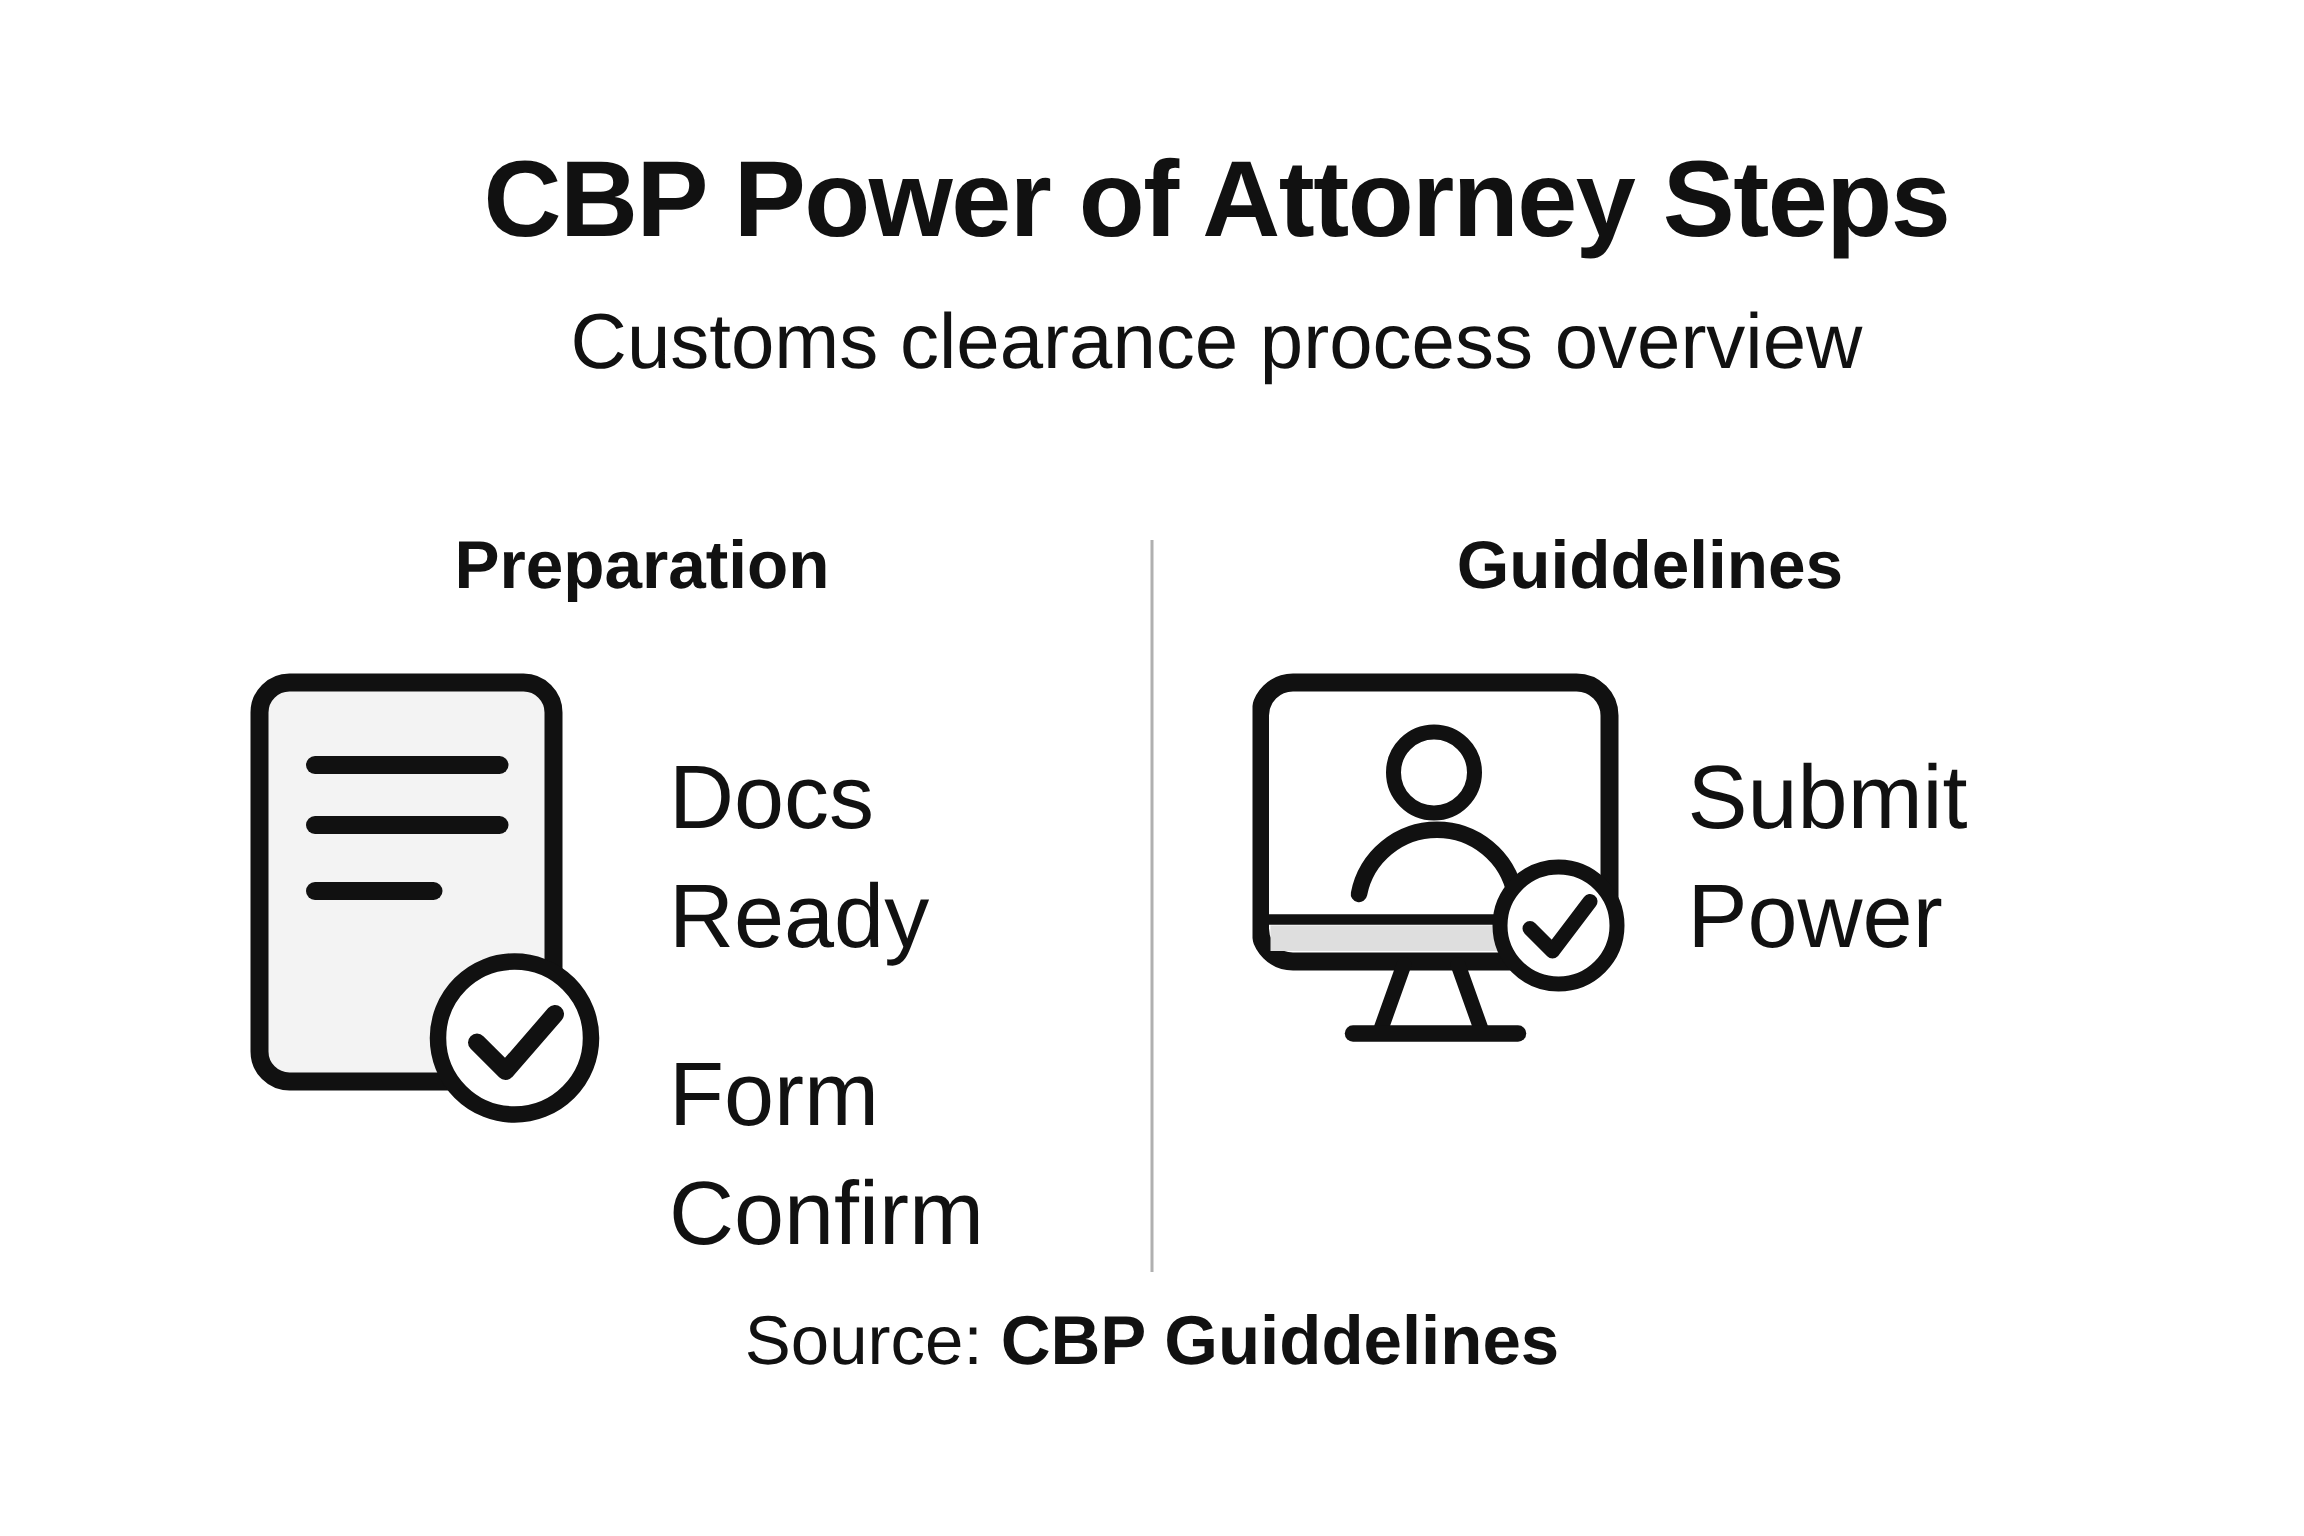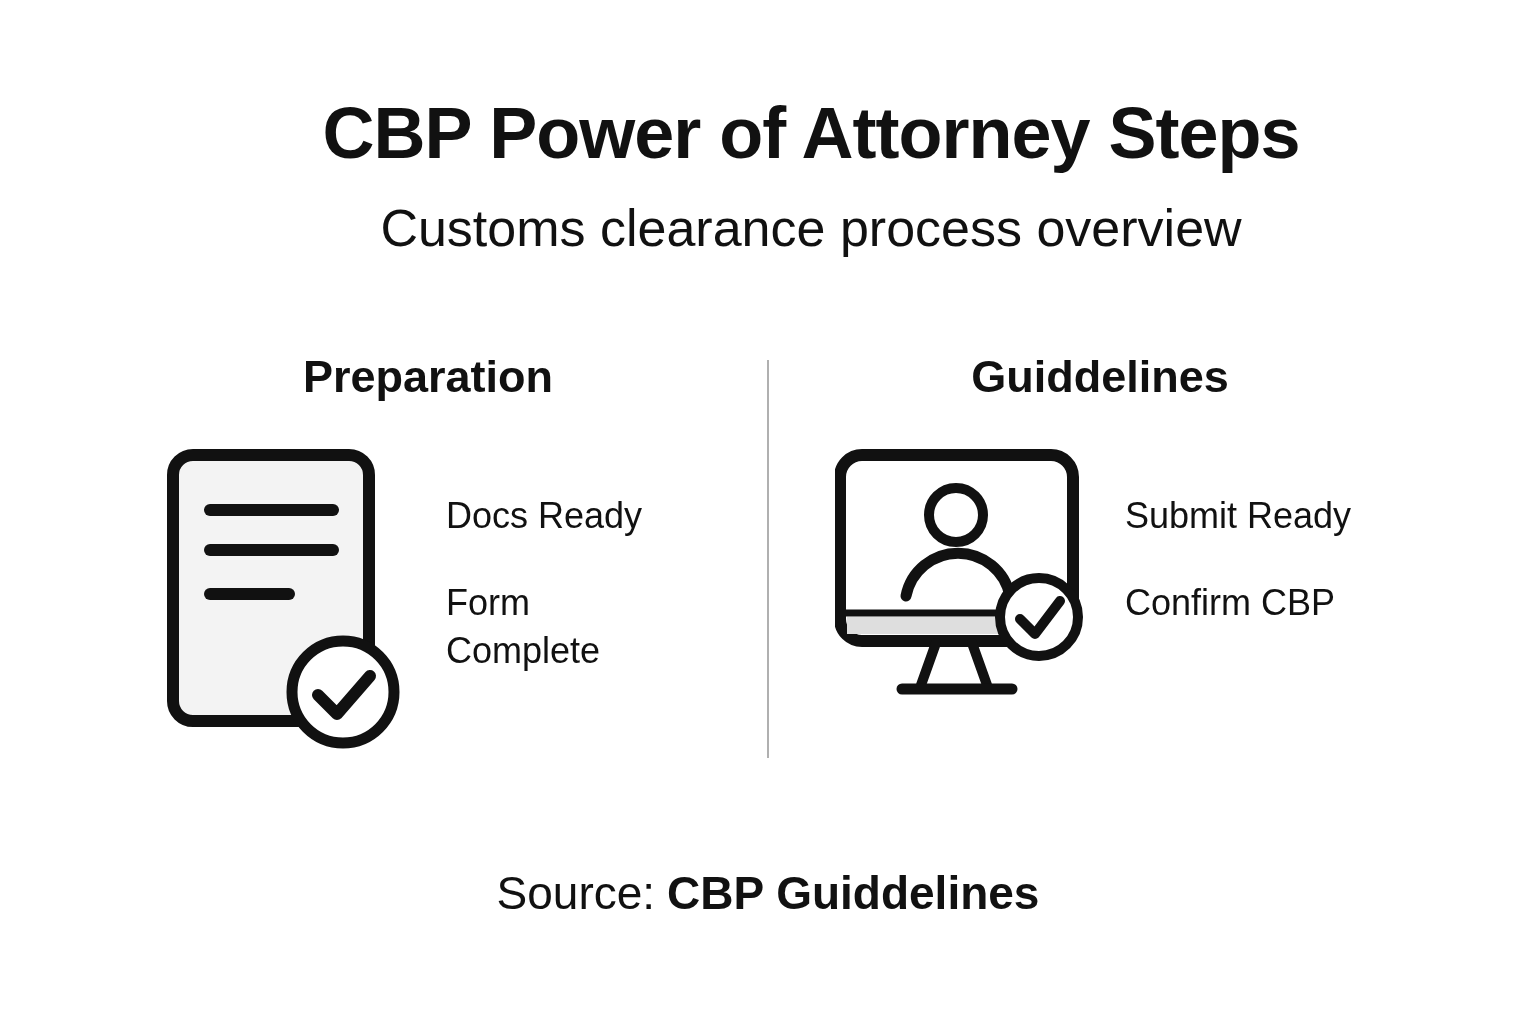--- a/index.html
+++ b/index.html
@@ -62,21 +62,21 @@
   .icon-wrap { flex: 0 0 auto; }
   .icon-wrap svg { display: block; color: var(--ink, #111111); }
   .doc-fill { fill: var(--doc-fill, #f3f3f3); }
   .items {
     padding-top: 44px;
     margin-left: 40px;
     width: 240px;
   }
   .col.right .items { margin-left: 30px; }
   .item {
-    font-size: 36px;
+    font-size: 60px;
     font-weight: 400;
     line-height: 1.32;
   }
   .item + .item { margin-top: 40px; }
 
   .divider {
     flex: 0 0 2px;
     width: 2px;
     background: var(--divider, #b0b0b0);
     align-self: stretch;
@@ -116,21 +116,21 @@
               <rect class="doc-fill" x="7" y="7" width="196" height="266" rx="20" stroke="currentColor" stroke-width="12"></rect>
               <line x1="44" y1="62" x2="167" y2="62" stroke="currentColor" stroke-width="12" stroke-linecap="round"></line>
               <line x1="44" y1="102" x2="167" y2="102" stroke="currentColor" stroke-width="12" stroke-linecap="round"></line>
               <line x1="44" y1="146" x2="123" y2="146" stroke="currentColor" stroke-width="12" stroke-linecap="round"></line>
               <circle cx="177" cy="244" r="51" fill="#ffffff" stroke="currentColor" stroke-width="11"></circle>
               <path d="M152 247 L171 266 L204 228" stroke="currentColor" stroke-width="12" stroke-linecap="round" stroke-linejoin="round"></path>
             </svg>
           </div>
           <div class="items">
             <div class="item">Docs Ready</div>
-            <div class="item">Form Complete</div>
+            <div class="item">Form Confirm</div>
           </div>
         </div>
       </div>
     </div>
 
     <div class="divider"></div>
 
     <div class="col right">
       <div class="col-inner">
         <h2 class="col-heading">Guiddelines</h2>
@@ -142,22 +142,21 @@
               <path d="M71 148 A53 53 0 0 1 175 148" stroke="currentColor" stroke-width="11" stroke-linecap="round"></path>
               <line x1="11" y1="165" x2="233" y2="165" stroke="currentColor" stroke-width="7"></line>
               <rect x="12" y="169" width="220" height="17" fill="#dedede"></rect>
               <path d="M101 195 L86 237 M137 195 L152 237" stroke="currentColor" stroke-width="10" stroke-linecap="round"></path>
               <line x1="67" y1="241" x2="177" y2="241" stroke="currentColor" stroke-width="11" stroke-linecap="round"></line>
               <circle cx="204" cy="169" r="39" fill="#ffffff" stroke="currentColor" stroke-width="10"></circle>
               <path d="M185 171 L200 186 L225 153" stroke="currentColor" stroke-width="10" stroke-linecap="round" stroke-linejoin="round"></path>
             </svg>
           </div>
           <div class="items">
-            <div class="item">Submit Ready</div>
-            <div class="item">Confirm CBP</div>
+            <div class="item">Submit Power</div>
           </div>
         </div>
       </div>
     </div>
 
   </div>
 
   <div class="footer">
     <span class="src-label">Source:</span><span class="src-value">CBP Guiddelines</span>
   </div>

